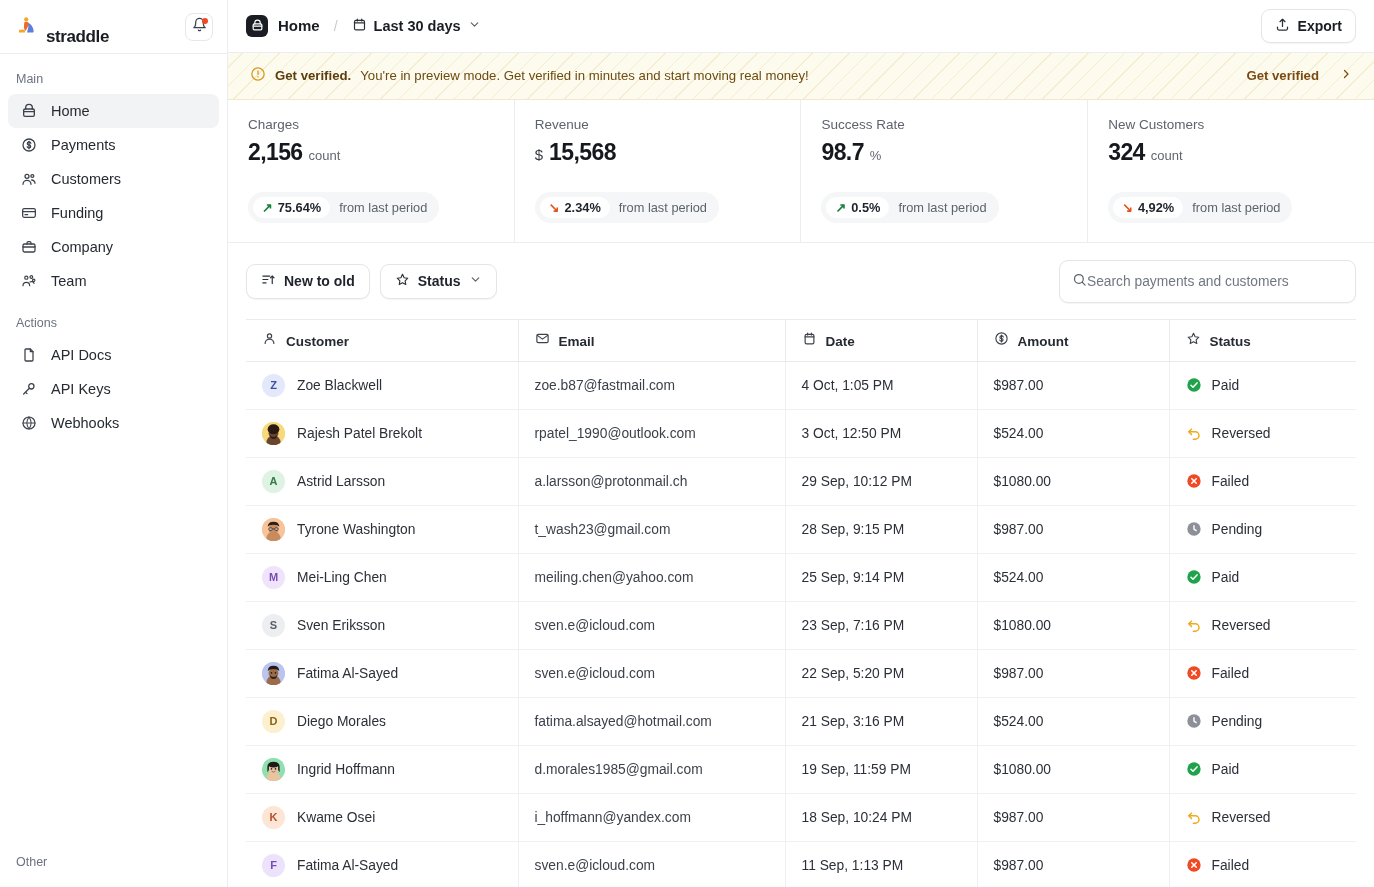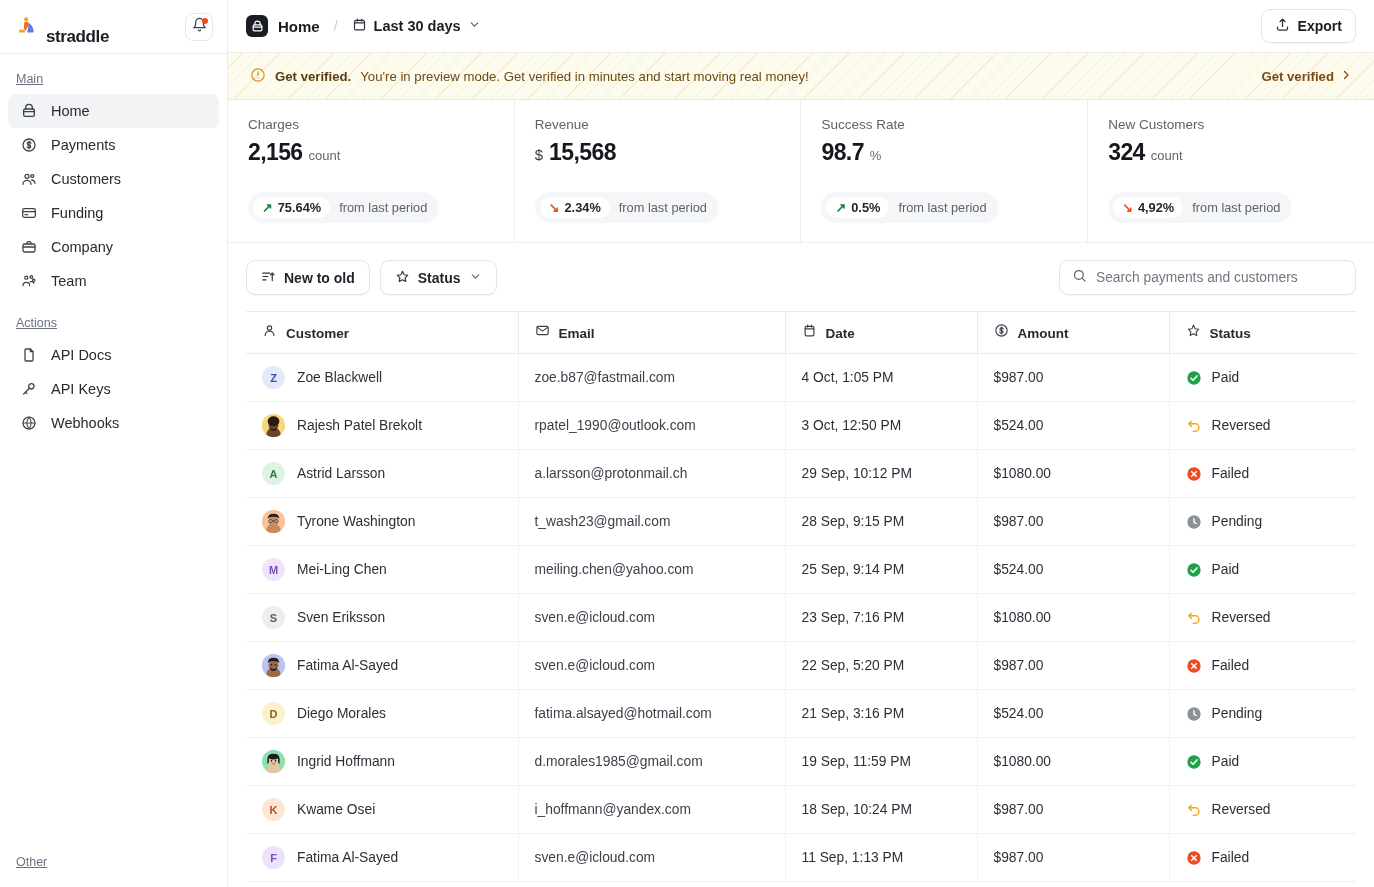--- a/index.html
+++ b/index.html
@@ -30,21 +30,21 @@
     width: 28px; height: 28px; border: 1px solid #e5e7eb; border-radius: 8px;
     background: #fff; display: flex; align-items: center; justify-content: center;
     position: relative; cursor: pointer;
   }
   .bell-dot {
     position: absolute; top: 4px; right: 4px; width: 6px; height: 6px;
     border-radius: 50%; background: #ef4a23;
   }
   .sb-divider { height: 1px; background: #ebedf0; }
   .sb-section {
-    font-size: 12.5px; color: #6b7280; padding: 18px 31px 8px 16px; font-weight: 400; text-decoration: underline;
+    font-size: 12.5px; color: #6b7280; padding: 18px 31px 8px 16px; font-weight: 400;
   }
   .nav-item {
     display: flex; align-items: center; gap: 14px;
     margin: 0 8px; padding: 0 12px; height: 34px;
     border-radius: 8px; cursor: pointer;
     font-size: 14.5px; color: #262a31;
   }
   .nav-item.active { background: #f2f3f5; font-weight: 400; }
   .nav-item .ic { width: 17px; height: 17px; display: flex; align-items: center; justify-content: center; flex: 0 0 17px; }
   .nav-spacer { flex: 1 1 auto; }
@@ -81,21 +81,21 @@
     padding: 0 22px 0 22px;
     background-color: #fdfbee;
     background-image: repeating-linear-gradient(
       -45deg, rgba(214,187,110,.22) 0 1px, rgba(0,0,0,0) 1px 13px);
     border-bottom: 1px solid #f0e9cf;
     font-size: 13.2px; color: #6d4b12;
   }
   .banner-strong { font-weight: 700; color: #5c3d0c; }
   .banner-spacer { flex: 1 1 auto; }
   .banner-link {
-    display: flex; align-items: flex-start; gap: 6px; cursor: pointer;
+    display: flex; align-items: flex-start; gap: 21px; cursor: pointer;
     font-size: 13.2px; font-weight: 600; color: #7a4a12;
   }
 
   
   .metrics { display: flex; border-bottom: 1px solid #ebedf0; }
   .metric {
     flex: 1 1 0; padding: 17px 20px 19px 20px;
     border-right: 1px solid #ebedf0; min-width: 0;
   }
   .metric:last-child { border-right: none; }
@@ -123,22 +123,22 @@
   }
   .tb-btn {
     display: flex; align-items: center; gap: 8px;
     height: 35px; padding: 16px 14px; border: 1px solid #e3e5e8;
     border-radius: 9px; background: #fff; cursor: pointer;
     font-size: 14px; font-weight: 600; color: #1f232a;
     box-shadow: 0 1px 1px rgba(16,24,40,.04);
   }
   .tb-spacer { flex: 1 1 auto; }
   .search-box {
-    display: flex; align-items: center; gap: 9px;
-    width: 297px; height: 35px; padding: 0 12px;
+    display: flex; align-items: center; 
+    width: 297px; height: 43px; padding: 0 12px;
     border: 1px solid #e3e5e8; border-radius: 9px; background: #fff;
     box-shadow: 0 1px 1px rgba(16,24,40,.04); cursor: text;
   }
   .search-box input {
     border: none; outline: none; font-size: 13.8px; color: #1f232a;
     font-family: "Liberation Sans", sans-serif; width: 100%; background: transparent;
   }
   .search-box input::placeholder { color: #717680; }
 
   

